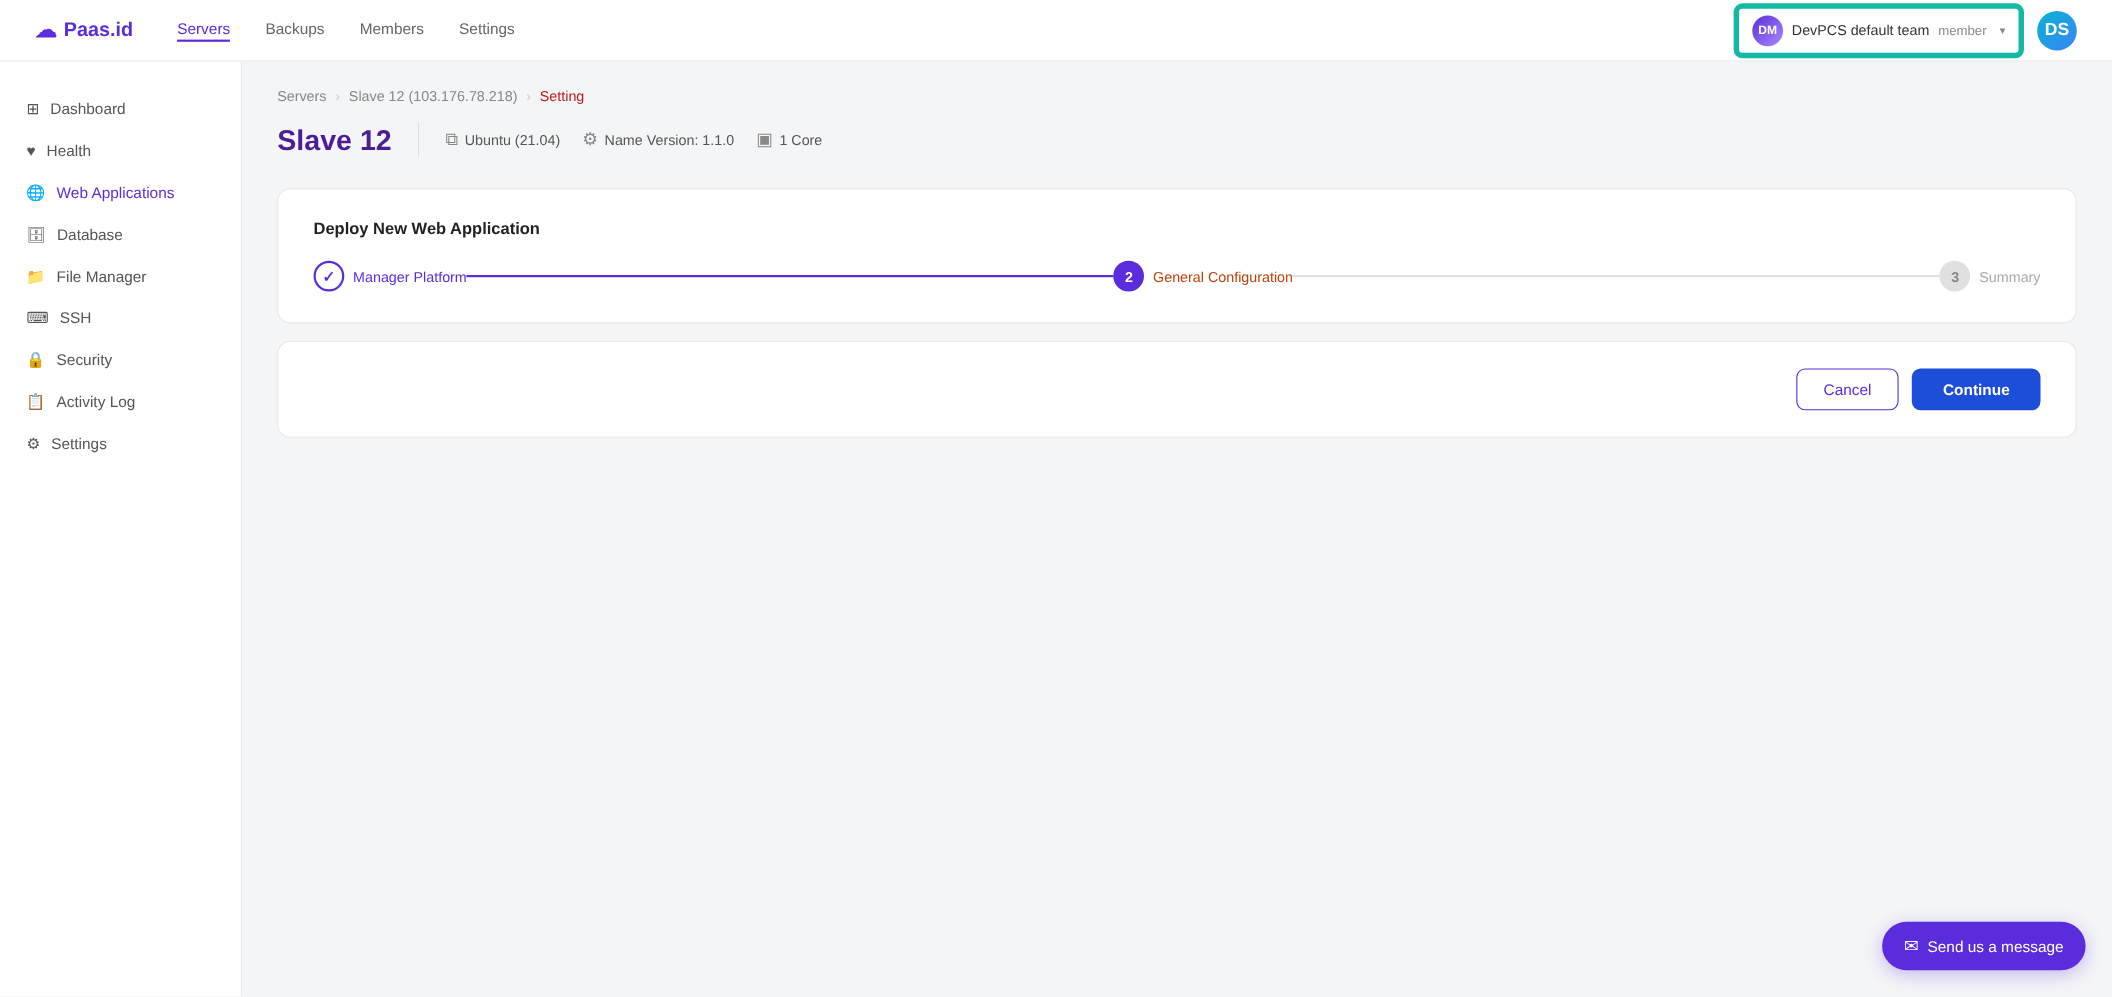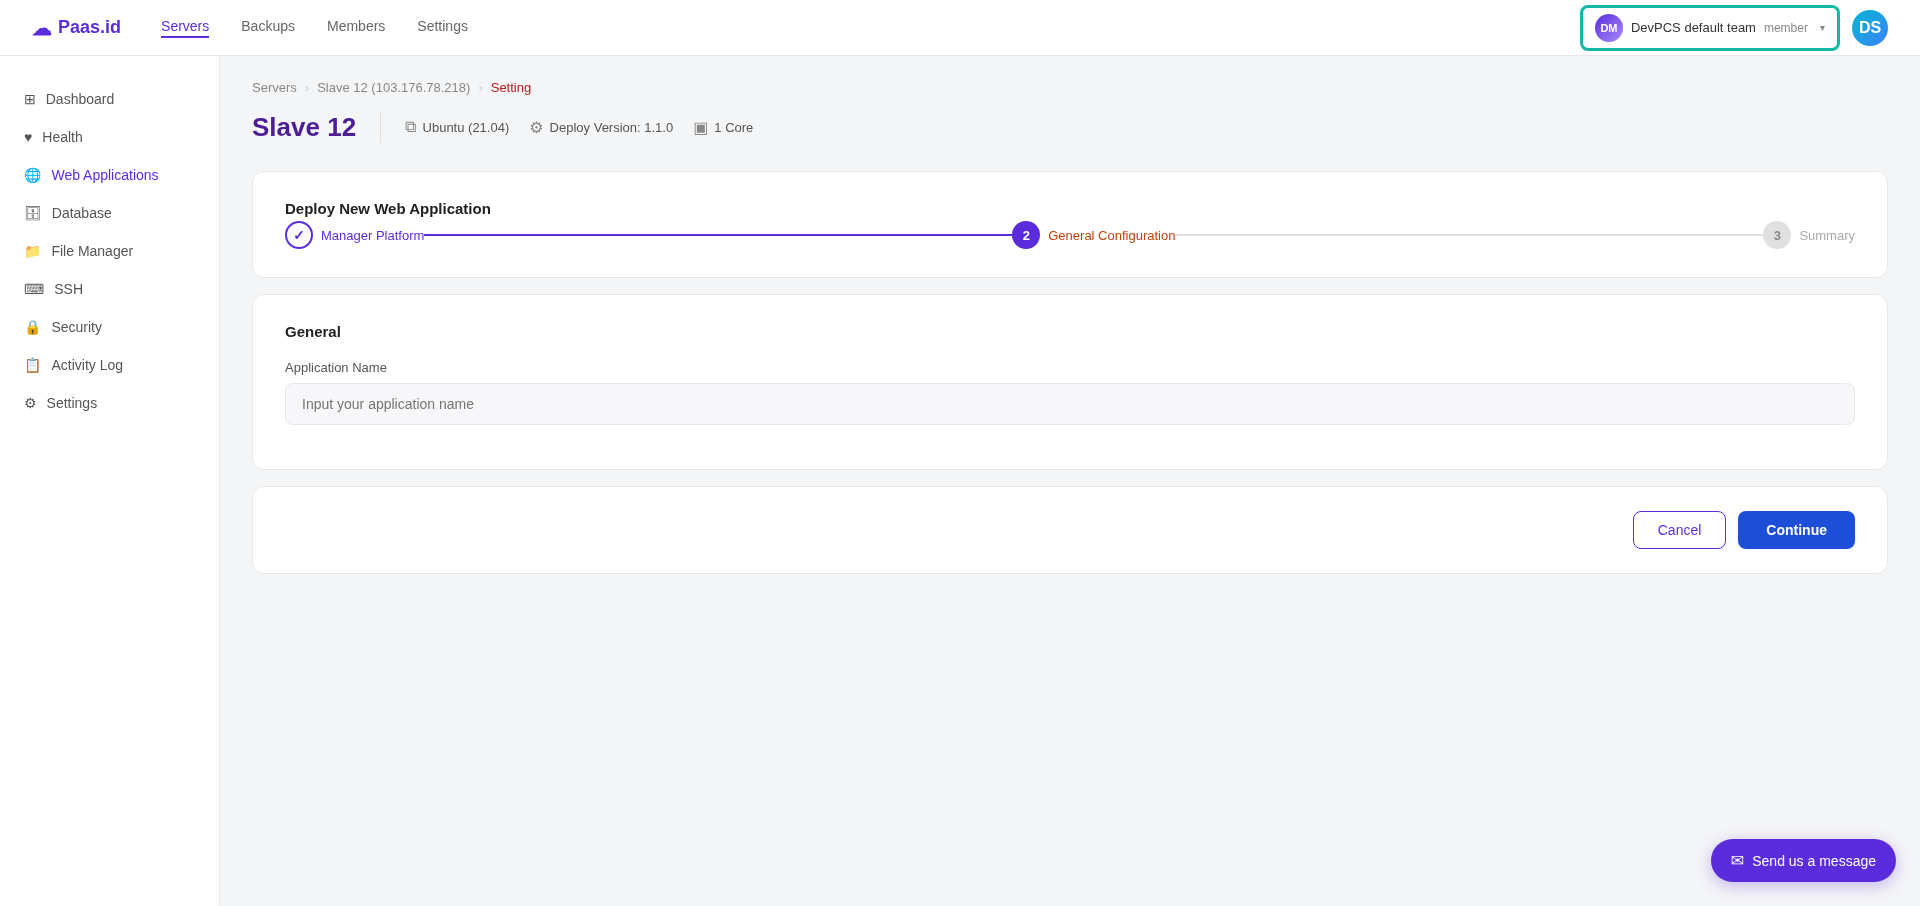--- a/index.html
+++ b/index.html
@@ -19,21 +19,21 @@
     }
     .logo { display: flex; align-items: center; gap: 6px; font-weight: 700; font-size: 18px; color: #5b2cdb; }
     .logo-icon { color: #5b2cdb; font-size: 20px; }
     .nav-links { display: flex; gap: 32px; margin-left: 40px; }
     .nav-link { font-size: 14px; color: #666; cursor: pointer; padding-bottom: 2px; text-decoration: none; }
     .nav-link.active { color: #5b2cdb; border-bottom: 2px solid #5b2cdb; font-weight: 500; }
     .topnav-left { display: flex; align-items: center; }
     .topnav-right { display: flex; align-items: center; gap: 12px; }
     .team-selector {
       display: flex; align-items: center; gap: 8px;
-      border: 3px solid #14b8a6; border-radius: 8px;
+      border: 5px solid #14b8a6; border-radius: 8px;
       padding: 6px 12px; cursor: pointer; background: #fff;
     }
     .team-avatar {
       width: 28px; height: 28px; border-radius: 50%;
       background: linear-gradient(135deg, #5b2cdb, #a78bfa);
       color: #fff; font-size: 11px; font-weight: 700;
       display: flex; align-items: center; justify-content: center;
     }
     .team-name { font-size: 13px; color: #333; }
     .team-role { font-size: 12px; color: #888; }
@@ -76,21 +76,21 @@
     .server-divider { width: 1px; height: 32px; background: #e0e0e0; }
     .server-meta { display: flex; align-items: center; gap: 20px; }
     .server-meta-item { display: flex; align-items: center; gap: 6px; color: #555; font-size: 13px; }
     .meta-icon { color: #888; font-size: 16px; }
 
     
     .step-card {
       background: #fff; border-radius: 12px; border: 1px solid #e8e8e8;
       padding: 28px 32px; margin-bottom: 16px;
     }
-    .step-title { font-size: 15px; font-weight: 600; color: #222; margin-bottom: 4px; }
+    .step-title { font-size: 15px; font-weight: 600; color: #222; margin-bottom: 20px; }
 
     
     .steps-progress { display: flex; align-items: center; gap: 0; }
     .step-item { display: flex; align-items: center; }
     .step-circle {
       width: 28px; height: 28px; border-radius: 50%;
       display: flex; align-items: center; justify-content: center;
       font-size: 13px; font-weight: 600;
     }
     .step-circle.done {
@@ -233,21 +233,21 @@
     <div class="server-header">
       <h1 class="server-title">Slave 12</h1>
       <div class="server-divider"></div>
       <div class="server-meta">
         <div class="server-meta-item">
           <span class="meta-icon">⧉</span>
           <span>Ubuntu (21.04)</span>
         </div>
         <div class="server-meta-item">
           <span class="meta-icon">⚙</span>
-          <span>Deploy Version: 1.1.0</span>
+          <span>Name Version: 1.1.0</span>
         </div>
         <div class="server-meta-item">
           <span class="meta-icon">▣</span>
           <span>1 Core</span>
         </div>
       </div>
     </div>
 
     <div class="step-card">
       <div class="step-title">Deploy New Web Application</div>
@@ -272,27 +272,20 @@
 
         <div class="step-item">
           <div class="step-circle inactive">
             <span>3</span>
           </div>
           <span class="step-label inactive">Summary</span>
         </div>
       </div>
     </div>
 
-    <div class="form-card">
-      <div class="form-section-title">General</div>
-      <div class="form-group">
-        <label class="form-label">Application Name</label>
-        <input type="text" class="form-input" placeholder="Input your application name" style="">
-      </div>
-    </div>
 
     <div class="action-card">
       <button class="btn-cancel">Cancel</button>
       <button class="btn-continue">Continue</button>
     </div>
 
   </main>
 </div>
 
 <div class="chat-btn">

